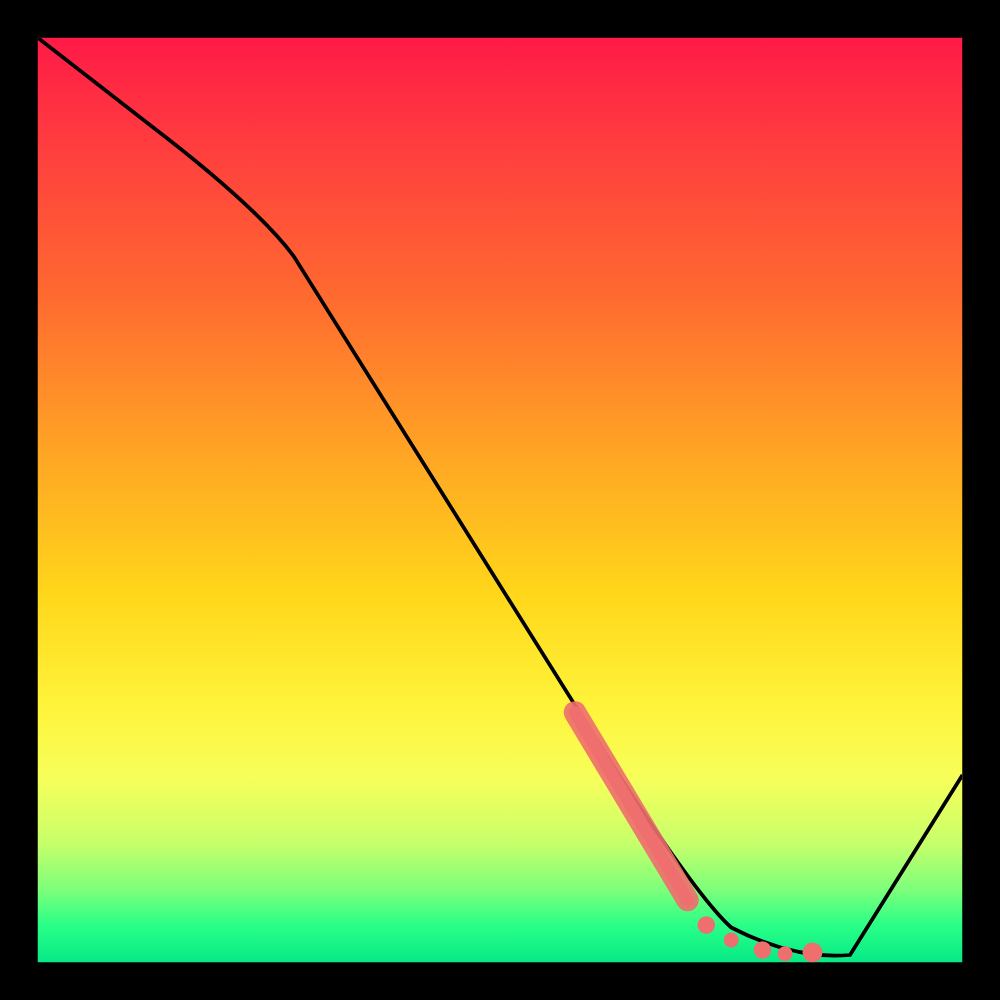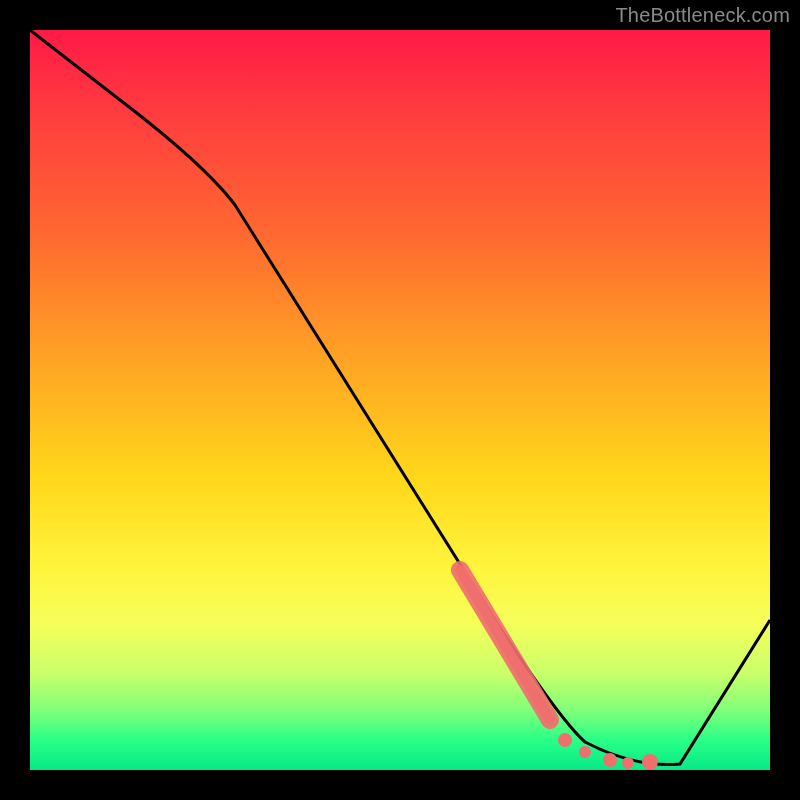--- a/index.html
+++ b/index.html
@@ -88,14 +88,13 @@
       <g fill="#ef6e6e">
         <circle cx="535" cy="710" r="7"></circle>
         <circle cx="555" cy="722" r="6"></circle>
         <circle cx="580" cy="730" r="7"></circle>
         <circle cx="598" cy="733" r="6"></circle>
         <circle cx="620" cy="732" r="8"></circle>
       </g>
     </svg>
   </div>
 
-  <div class="watermark">TheBottleneck.com</div>
 </div>
 
 </body></html>

